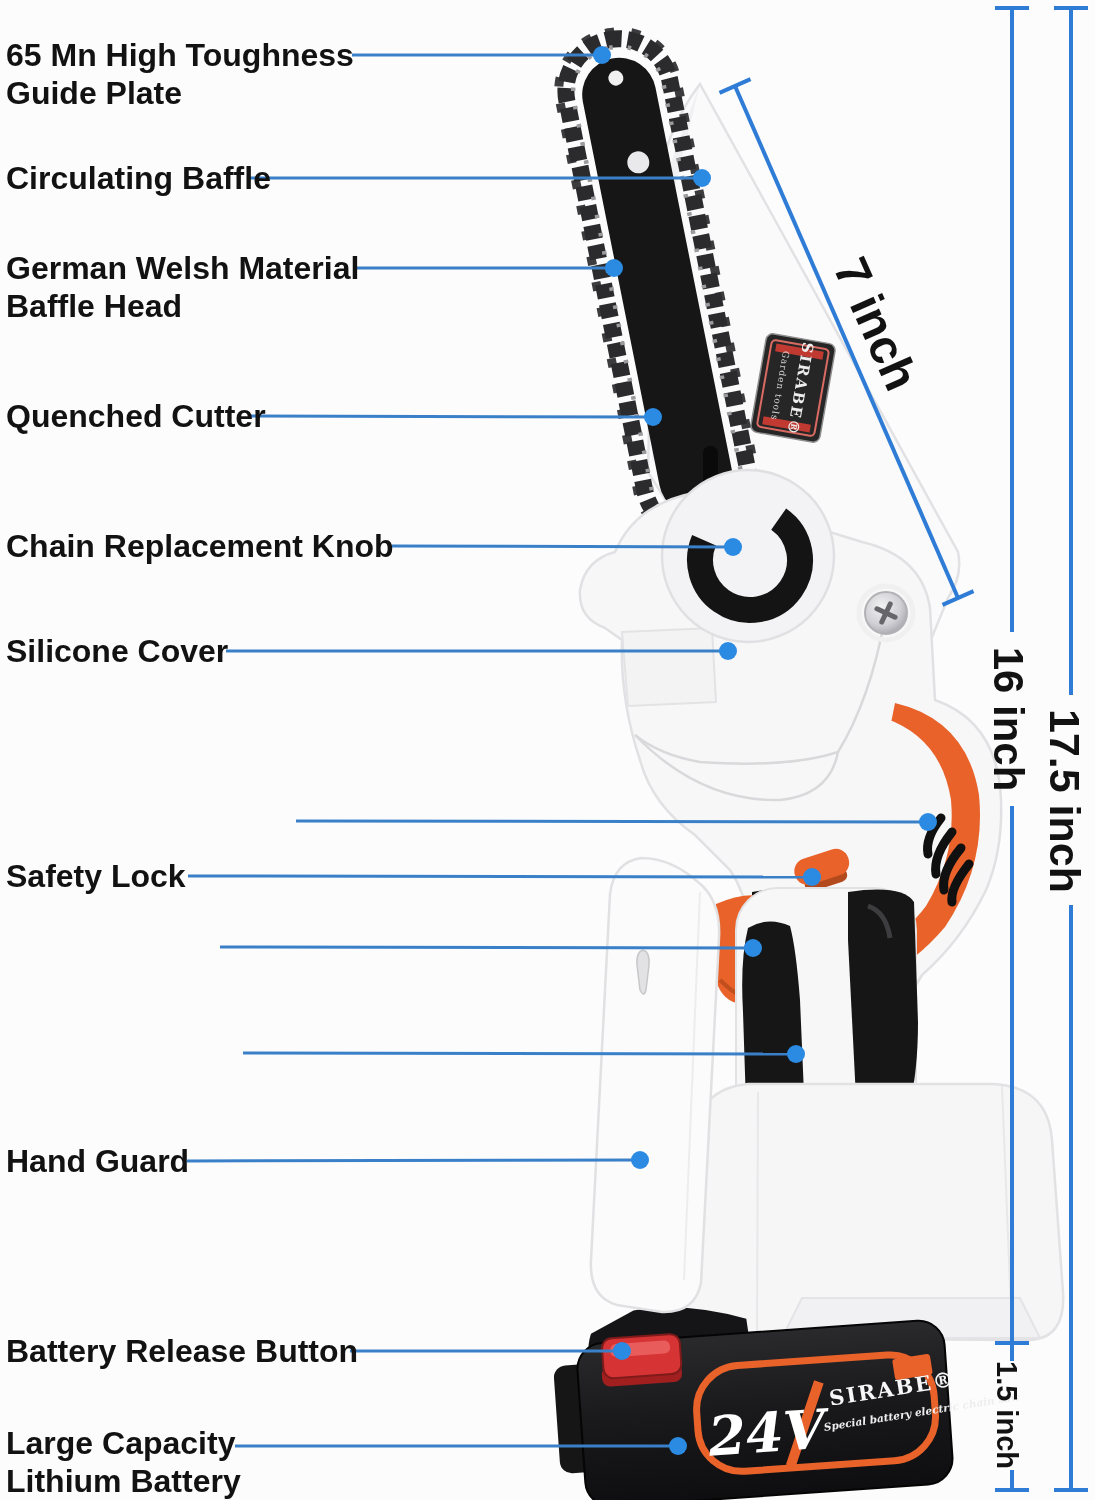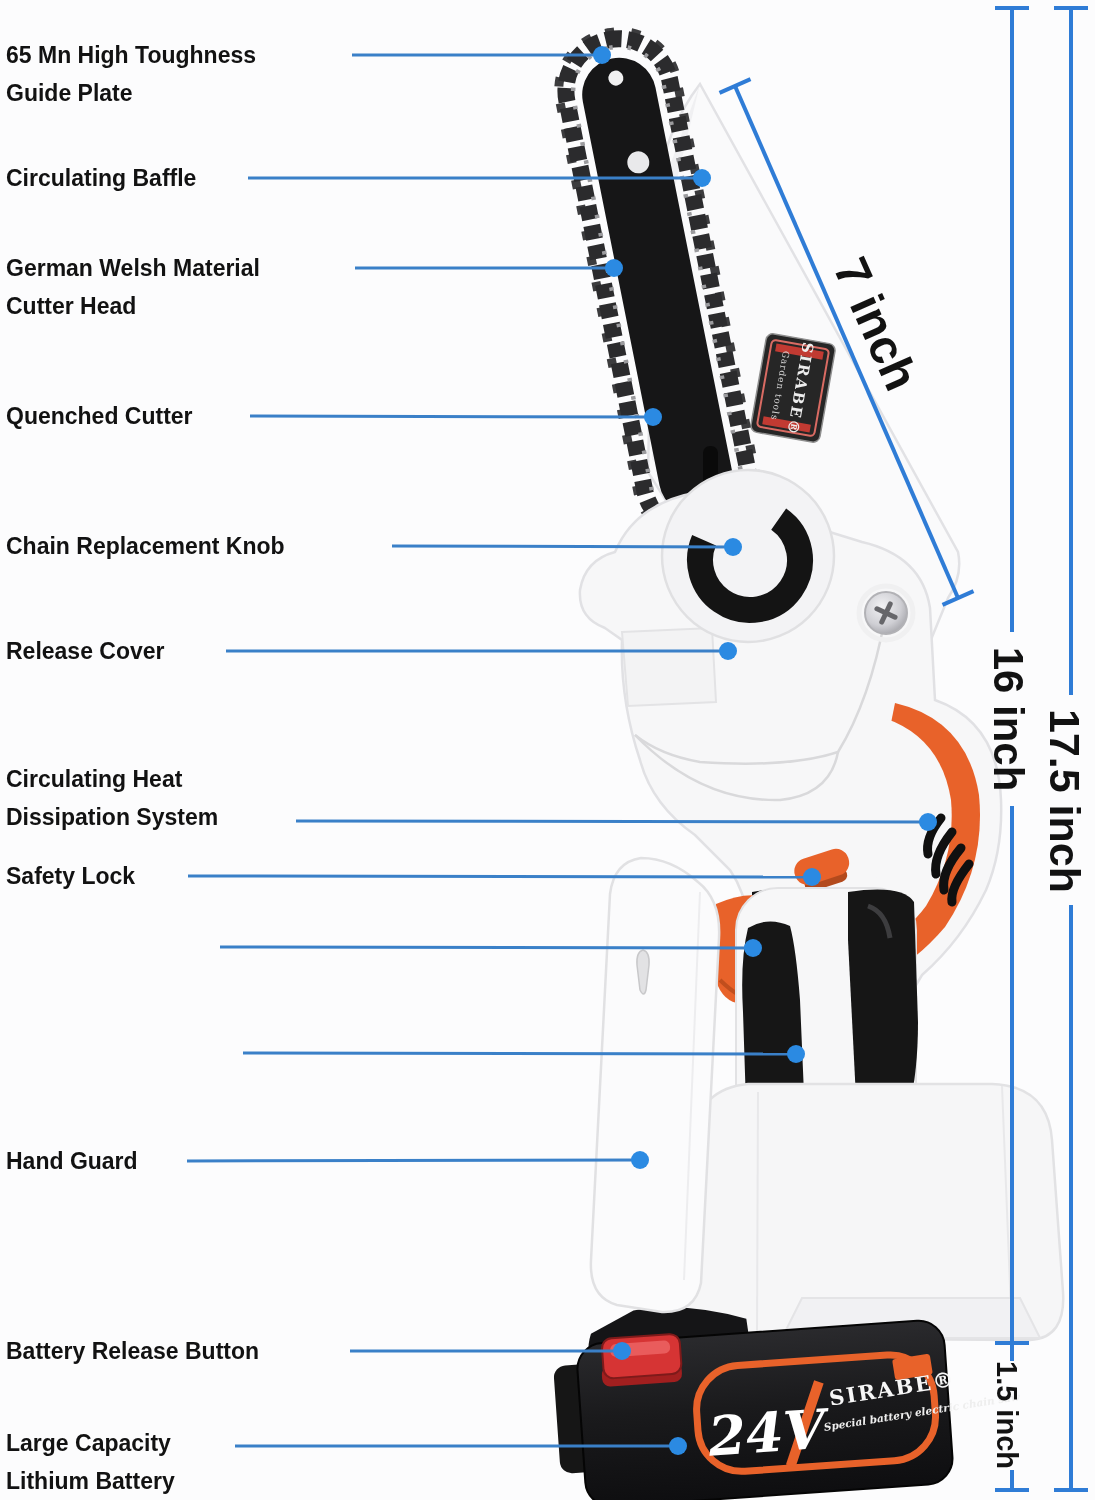--- a/index.html
+++ b/index.html
@@ -3,21 +3,21 @@
 <meta charset="utf-8">
 <style>
   html,body{margin:0;padding:0;background:#ffffff;}
   .stage{
     position:relative;width:1095px;height:1500px;overflow:hidden;
     background:#fcfcfd;font-family:"Liberation Sans",sans-serif;
   }
   .art{position:absolute;left:0;top:0;}
   .callout-label{
     position:absolute;left:6px;color:#121212;font-weight:700;
-    font-size:23px;line-height:38px;white-space:pre-line;letter-spacing:0px;
+    font-size:32px;line-height:38px;white-space:pre-line;letter-spacing:0px;
   }
   .dim-label{
     position:absolute;color:#121212;font-weight:700;white-space:nowrap;
     transform:translate(-50%,-50%) rotate(90deg);
   }
   .dim-blade{left:876px;top:324px;font-size:48px;transform:translate(-50%,-50%) rotate(66deg);}
   .dim-body{left:1008px;top:719px;font-size:42px;}
   .dim-overall{left:1064px;top:801px;font-size:43px;}
   .dim-battery{left:1006px;top:1415px;font-size:29px;}
   .l1{top:36px}.l2{top:159px}.l3{top:249px}.l4{top:397px}.l5{top:527px}
@@ -206,26 +206,24 @@
       <line x1="1071" y1="905" x2="1071" y2="1490"></line>
       <line x1="1054" y1="8" x2="1088" y2="8"></line>
       <line x1="1054" y1="1490" x2="1088" y2="1490"></line>
     </g>
   </svg>
 
   <div class="callout-label l1">65 Mn High Toughness
 Guide Plate</div>
   <div class="callout-label l2">Circulating Baffle</div>
   <div class="callout-label l3">German Welsh Material
-Cutter Head</div>
+Baffle Head</div>
   <div class="callout-label l4">Quenched Cutter</div>
   <div class="callout-label l5">Chain Replacement Knob</div>
-  <div class="callout-label l6">Release Cover</div>
-  <div class="callout-label l7">Circulating Heat
-Dissipation System</div>
+  <div class="callout-label l6">Silicone Cover</div>
   <div class="callout-label l8">Safety Lock</div>
   <div class="callout-label l11">Hand Guard</div>
   <div class="callout-label l13">Large Capacity
 Lithium Battery</div>
   <div class="callout-label l12">Battery Release Button</div>
 
   <div class="dim-label dim-blade">7 inch</div>
   <div class="dim-label dim-body">16 inch</div>
   <div class="dim-label dim-overall">17.5 inch</div>
   <div class="dim-label dim-battery">1.5 inch</div>

